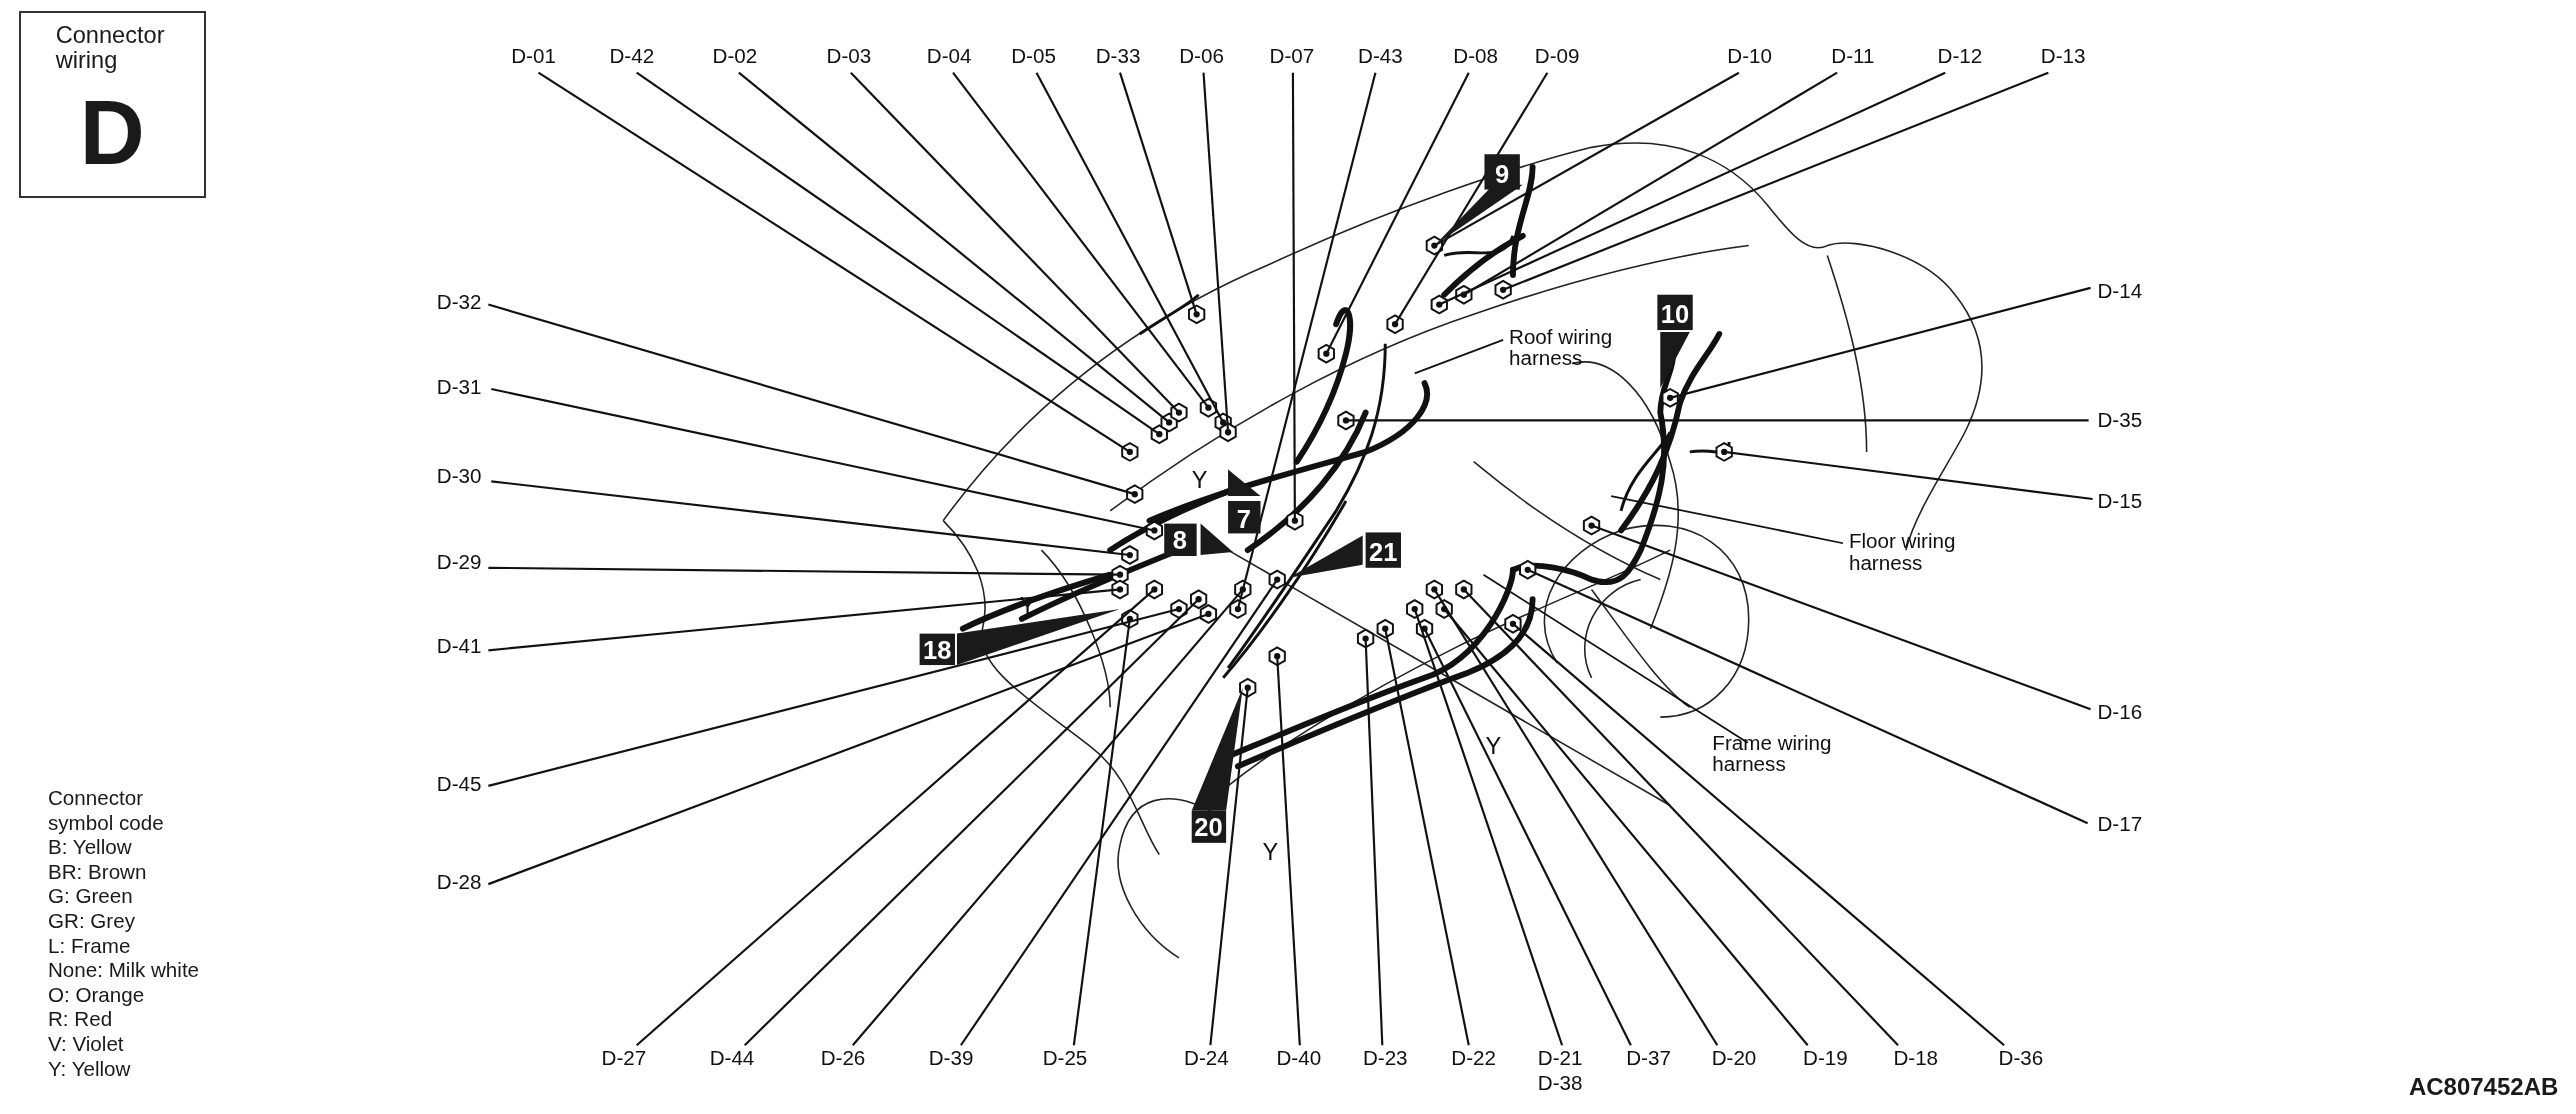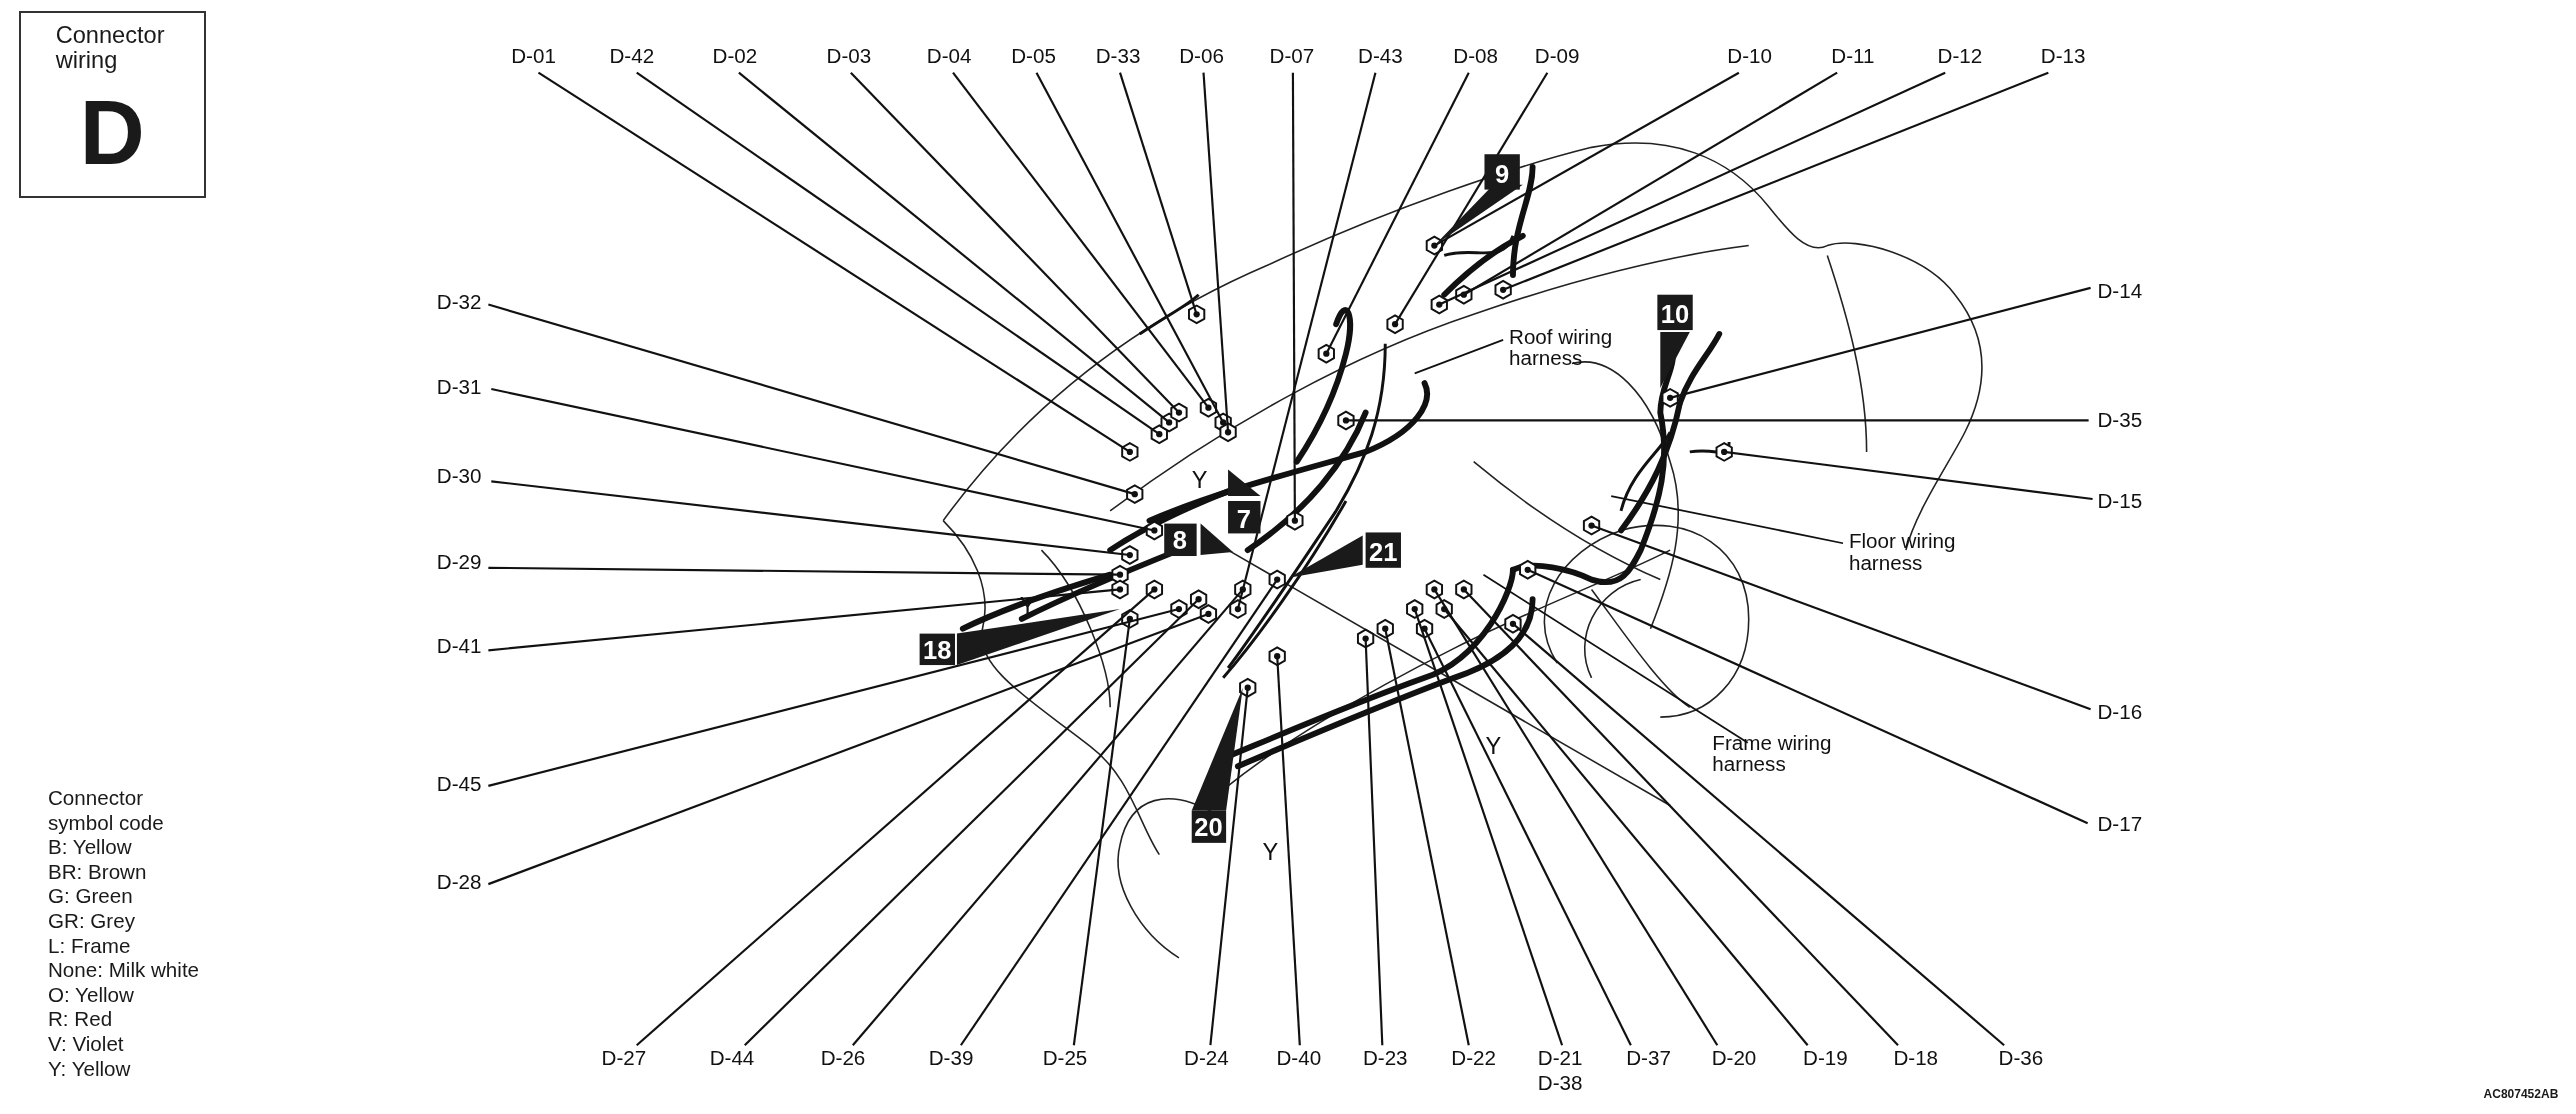--- a/index.html
+++ b/index.html
@@ -6,21 +6,21 @@
   body { width: 2576px; height: 1114px; position: relative; overflow: hidden;
          font-family: "Liberation Sans", sans-serif; color: #1a1a1a; }
   #stage { position: absolute; left: 0; top: 0; width: 2576px; height: 1114px; }
   .symbol-box { position: absolute; left: 18.7px; top: 10.8px; width: 187px; height: 187px;
                 border: 2px solid #333; box-sizing: border-box; background: #fff; }
   .symbol-title { position: absolute; left: 35px; top: 9.8px; font-size: 23.6px; line-height: 25.5px; }
   .symbol-letter { position: absolute; left: 0; right: 0; top: 71px; text-align: center;
                    font-size: 90px; font-weight: bold; line-height: 98px; }
   .legend { position: absolute; left: 48px; top: 786px; font-size: 20.6px; line-height: 24.6px; }
   .legend div { white-space: nowrap; }
-  .figure-id { position: absolute; right: 17.7px; bottom: 12.8px; font-size: 12px; font-weight: bold; }
+  .figure-id { position: absolute; right: 17.7px; bottom: 12.8px; font-size: 24px; font-weight: bold; }
   svg text { font-family: "Liberation Sans", sans-serif; }
 </style>
 </head>
 <body>
 
 <div class="symbol-box">
   <div class="symbol-title">
     <div>Connector</div>
     <div>wiring</div>
   </div>
@@ -29,21 +29,21 @@
 
 <div class="legend">
   <div>Connector</div>
   <div>symbol code</div>
   <div>B: Yellow</div>
   <div>BR: Brown</div>
   <div>G: Green</div>
   <div>GR: Grey</div>
   <div>L: Frame</div>
   <div>None: Milk white</div>
-  <div>O: Yellow</div>
+  <div>O: Orange</div>
   <div>R: Red</div>
   <div>V: Violet</div>
   <div>Y: Yellow</div>
 </div>
 
 <svg id="stage" viewBox="0 0 2622 1134" xmlns="http://www.w3.org/2000/svg">
 
   <g fill="none" stroke="#222" stroke-width="1.6">
     <path d="M960 530 C1040 420 1150 330 1290 270 C1420 210 1540 170 1620 150 C1700 135 1760 160 1800 210 C1820 235 1840 260 1860 250 C1890 240 1960 260 1990 300 C2030 350 2020 400 2000 440 C1985 470 1950 520 1940 560"></path>
     <path d="M960 530 C990 560 1010 600 1000 640 C990 680 1060 720 1110 760 C1150 790 1160 840 1180 870"></path>

